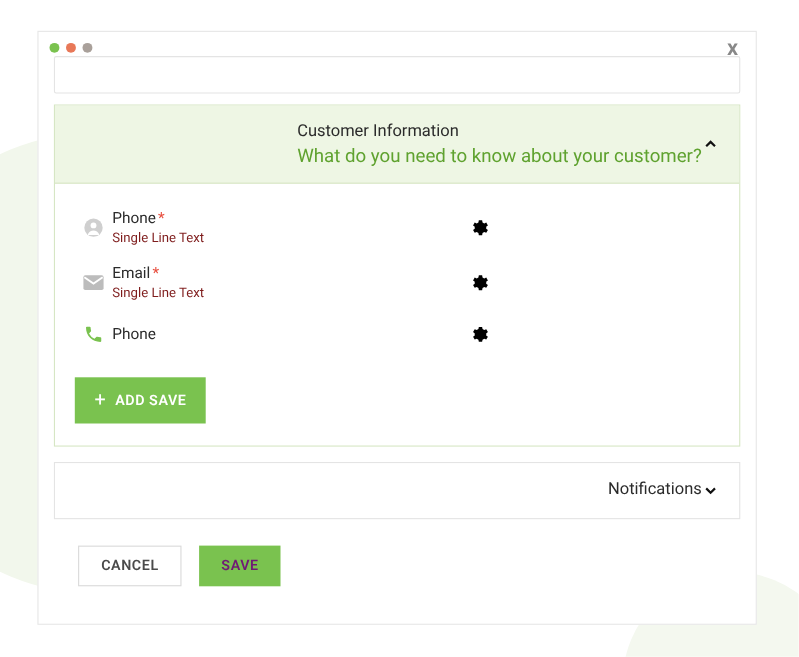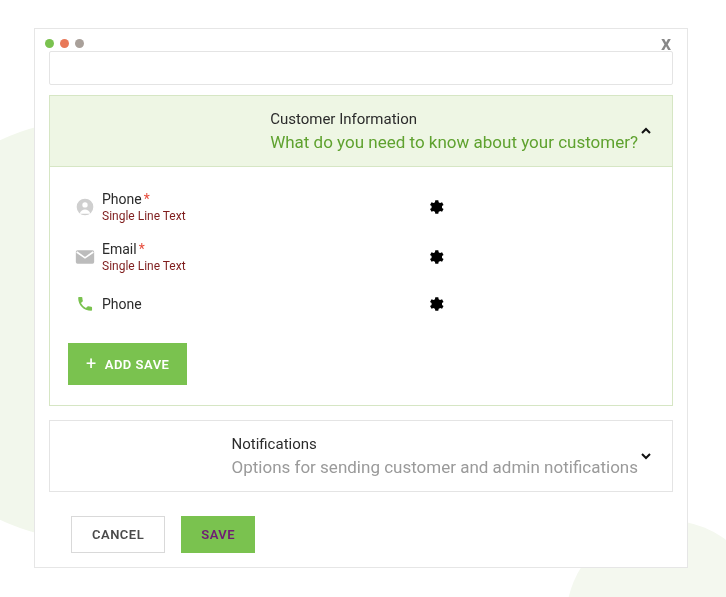--- a/index.html
+++ b/index.html
@@ -132,21 +132,20 @@
           <span class="plus">+</span>
           <span>ADD SAVE</span>
         </button>
       </div>
     </div>
 
     <div class="card collapsed" style="border-color:#e4e4e4;">
       <div class="card-header">
         <div class="card-header-text">
           <div class="title">Notifications</div>
-          <div class="subtitle">Options for sending customer and admin notifications</div>
         </div>
         <div class="chev">
           <svg width="16" height="16" viewBox="0 0 24 24" fill="none" stroke="currentColor" stroke-width="3">
               <polyline points="6 9 12 15 18 9"></polyline>
             </svg>
         </div>
       </div>
     </div>
 
     <div class="actions">

